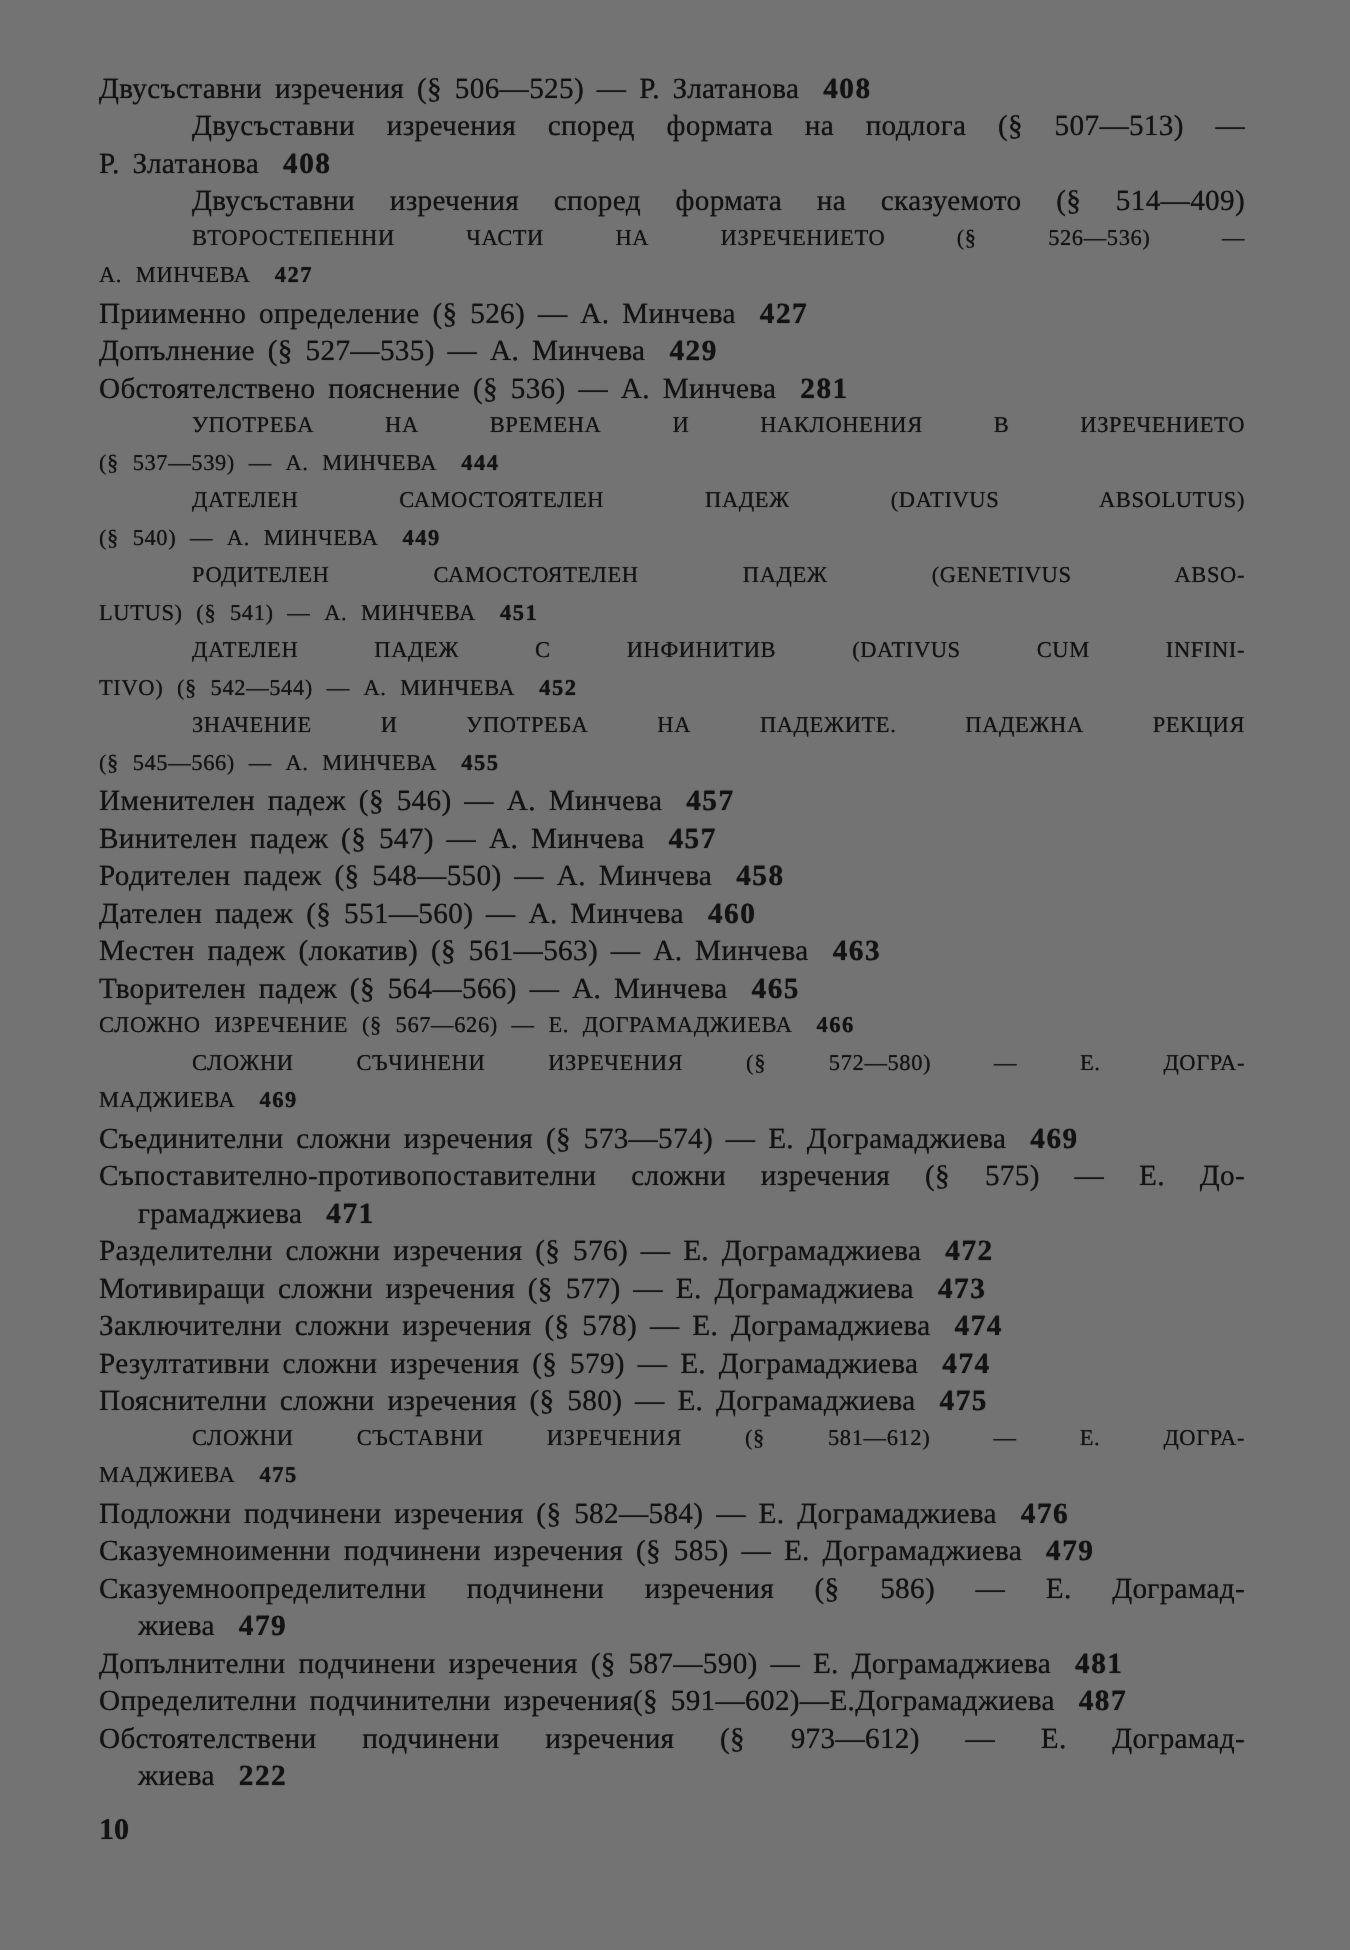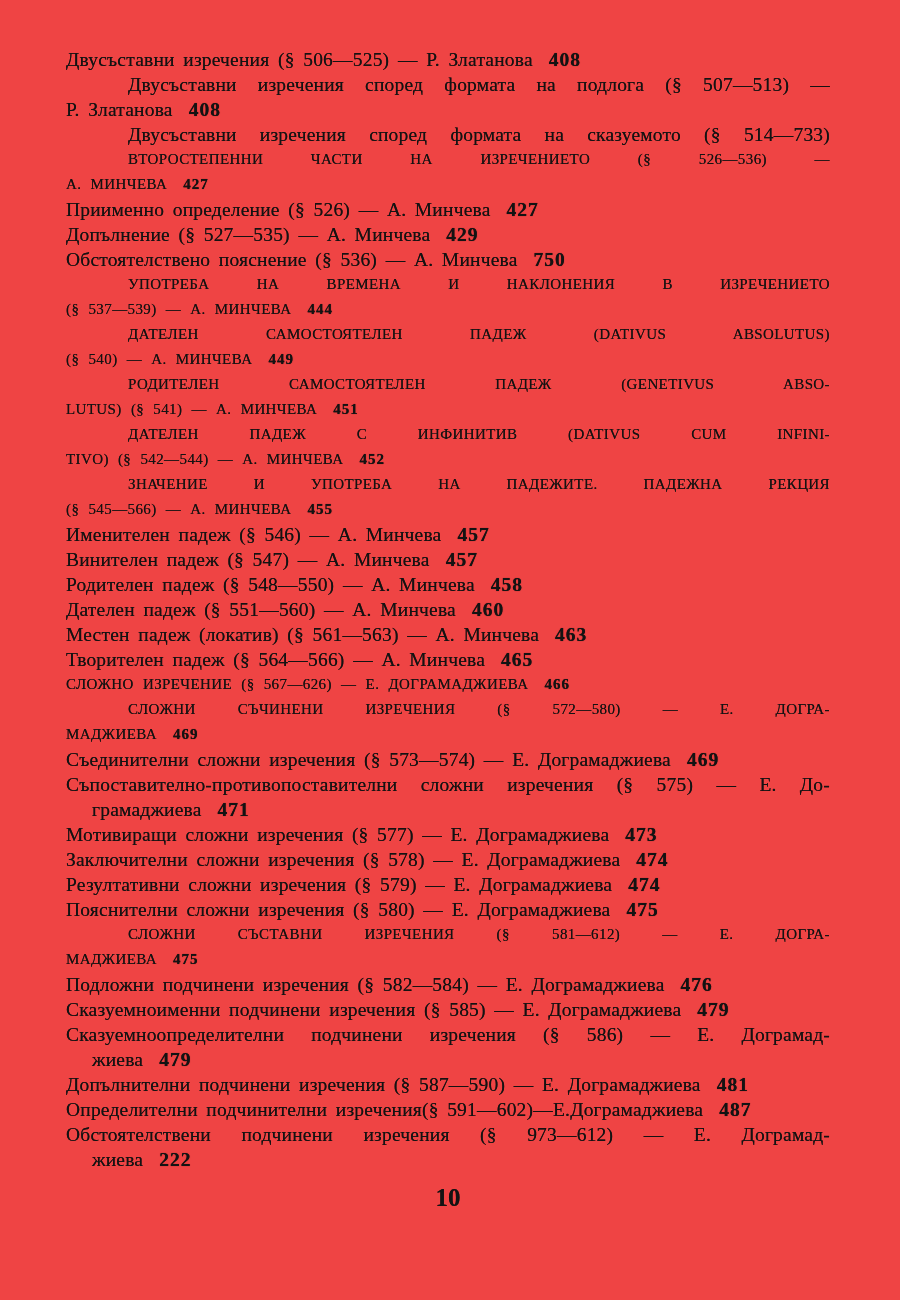--- a/index.html
+++ b/index.html
@@ -12,21 +12,21 @@
     height: 1300px;
     font-family: "Liberation Serif", "DejaVu Serif", serif;
     color: #131313;
   }
   .page {
     box-sizing: border-box;
     width: 900px;
     height: 1300px;
     padding: 47px 70px 0 66px;
     overflow: hidden;
-    background: #ef4444;
+    background: #737373;
   }
   .toc { width: 100%; }
   .entry { margin: 0; }
   .line {
     font-size: 19.5px;
     line-height: 25px;
     letter-spacing: 0.2px;
     word-spacing: 3.5px;
     text-shadow: 0 0 0.6px rgba(10,10,10,0.75);
   }
@@ -40,53 +40,53 @@
   .last { white-space: nowrap; text-align: left; }
   .caps { font-size: 15px; letter-spacing: 0.4px; word-spacing: 5px; }
   .pg {
     font-weight: bold;
     margin-left: 16px;
     letter-spacing: 1px;
     text-shadow: 0 0 0.7px rgba(10,10,10,0.9);
   }
   .folio {
     margin-top: 12px;
-    text-align: center;
-    font-size: 25px;
+    text-align: left;
+    font-size: 20px;
     font-weight: bold;
     text-shadow: 0 0 0.6px rgba(10,10,10,0.8);
   }
 </style>
 </head>
 <body>
 
 <div class="page">
   <div class="toc">
       <div class="entry">
         <div class="line l0f last">Двусъставни изречения (§ 506—525) — Р. Златанова<b class="pg">408</b></div>
       </div>
       <div class="entry">
         <div class="line l1f fill">Двусъставни изречения според формата на подлога (§ 507—513) —</div>
         <div class="line l1c last">Р. Златанова<b class="pg">408</b></div>
       </div>
       <div class="entry">
-        <div class="line l1f fill">Двусъставни изречения според формата на сказуемото (§ 514—733)</div>
+        <div class="line l1f fill">Двусъставни изречения според формата на сказуемото (§ 514—409)</div>
       </div>
       <div class="entry">
         <div class="line l1f caps fill">ВТОРОСТЕПЕННИ ЧАСТИ НА ИЗРЕЧЕНИЕТО (§ 526—536) —</div>
         <div class="line l1c caps last">А. МИНЧЕВА<b class="pg">427</b></div>
       </div>
       <div class="entry">
         <div class="line l0f last">Приименно определение (§ 526) — А. Минчева<b class="pg">427</b></div>
       </div>
       <div class="entry">
         <div class="line l0f last">Допълнение (§ 527—535) — А. Минчева<b class="pg">429</b></div>
       </div>
       <div class="entry">
-        <div class="line l0f last">Обстоятелствено пояснение (§ 536) — А. Минчева<b class="pg">750</b></div>
+        <div class="line l0f last">Обстоятелствено пояснение (§ 536) — А. Минчева<b class="pg">281</b></div>
       </div>
       <div class="entry">
         <div class="line l1f caps fill">УПОТРЕБА НА ВРЕМЕНА И НАКЛОНЕНИЯ В ИЗРЕЧЕНИЕТО</div>
         <div class="line l1c caps last">(§ 537—539) — А. МИНЧЕВА<b class="pg">444</b></div>
       </div>
       <div class="entry">
         <div class="line l1f caps fill">ДАТЕЛЕН САМОСТОЯТЕЛЕН ПАДЕЖ (DATIVUS ABSOLUTUS)</div>
         <div class="line l1c caps last">(§ 540) — А. МИНЧЕВА<b class="pg">449</b></div>
       </div>
       <div class="entry">
@@ -127,20 +127,23 @@
         <div class="line l1c caps last">МАДЖИЕВА<b class="pg">469</b></div>
       </div>
       <div class="entry">
         <div class="line l0f last">Съединителни сложни изречения (§ 573—574) — Е. Дограмаджиева<b class="pg">469</b></div>
       </div>
       <div class="entry">
         <div class="line l0f fill">Съпоставително-противопоставителни сложни изречения (§ 575) — Е. До-</div>
         <div class="line l0c last">грамаджиева<b class="pg">471</b></div>
       </div>
       <div class="entry">
+        <div class="line l0f last">Разделителни сложни изречения (§ 576) — Е. Дограмаджиева<b class="pg">472</b></div>
+      </div>
+      <div class="entry">
         <div class="line l0f last">Мотивиращи сложни изречения (§ 577) — Е. Дограмаджиева<b class="pg">473</b></div>
       </div>
       <div class="entry">
         <div class="line l0f last">Заключителни сложни изречения (§ 578) — Е. Дограмаджиева<b class="pg">474</b></div>
       </div>
       <div class="entry">
         <div class="line l0f last">Резултативни сложни изречения (§ 579) — Е. Дограмаджиева<b class="pg">474</b></div>
       </div>
       <div class="entry">
         <div class="line l0f last">Пояснителни сложни изречения (§ 580) — Е. Дограмаджиева<b class="pg">475</b></div>

